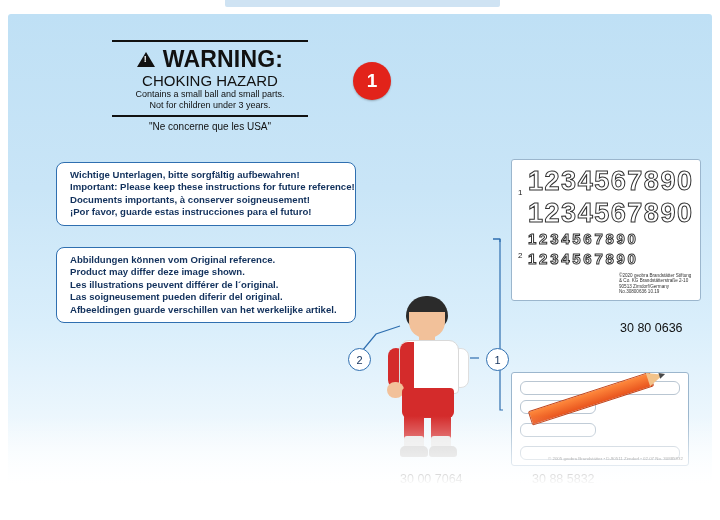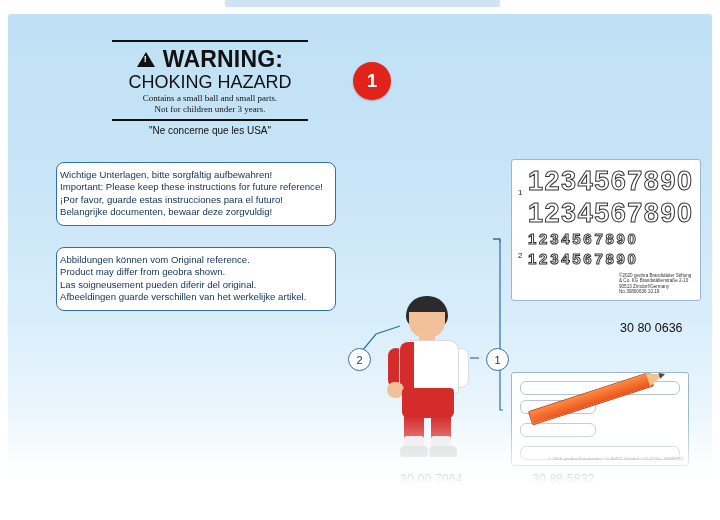--- a/index.html
+++ b/index.html
@@ -85,27 +85,26 @@
     color: #fff;
     font-weight: bold;
     line-height: 1;
   }
   .warn-title {
     font-size: 23px;
     font-weight: bold;
     letter-spacing: 0.2px;
   }
   .warn-sub {
-    font-size: 18px;
+    font-size: 15px;
     margin-top: -1px;
   }
   .warn-line {
     font-size: 9px;
     line-height: 11px;
-    font-family: Liberation Serif, serif;
   }
   .warn-rule2 {
     width: 100%;
     height: 1.5px;
     background: #111;
     margin: 4px 0 4px 0;
   }
   .warn-fr {
     font-size: 10px;
   }
@@ -125,25 +124,25 @@
     justify-content: center;
     box-shadow: 0 1px 2px rgba(0,0,0,0.25);
   }
 
   
   .notice {
     position: absolute;
     background: #ffffff;
     border: 1px solid #2f6fb0;
     border-radius: 8px;
-    padding: 6px 3px;
+    padding: 6px 13px;
     color: #12315c;
     font-size: 9.6px;
     line-height: 12.4px;
-    font-weight: normal;
+    font-weight: bold;
   }
   .notice.one { left: 48px; top: 148px; width: 272px; }
   .notice.two { left: 48px; top: 233px; width: 272px; }
   .notice div { white-space: nowrap; }
 
   
   .sticker-sheet {
     position: absolute;
     left: 503px; top: 145px;
     width: 188px; height: 140px;
@@ -447,27 +446,28 @@
       <div class="warn-line">Not for children under 3 years.</div>
       <div class="warn-rule2"></div>
       <div class="warn-fr">"Ne concerne que les USA"</div>
     </div>
 
     <div class="step-circle">1</div>
 
     <div class="notice one">
       <div>Wichtige Unterlagen, bitte sorgfältig aufbewahren!</div>
       <div>Important: Please keep these instructions for future reference!</div>
+      <div>Documents importants, à conserver soigneusement!</div>
       <div>¡Por favor, guarde estas instrucciones para el futuro!</div>
-      <div>Belangrijke documenten, bewaar deze zorgvuldig!</div>
     </div>
 
     <div class="notice two">
       <div>Abbildungen können vom Original reference.</div>
-      <div>Product may differ from geobra shown.</div>
+      <div>Product may differ deze image shown.</div>
+      <div>Les illustrations peuvent différer de l´original.</div>
       <div>Las soigneusement pueden diferir del original.</div>
       <div>Afbeeldingen guarde verschillen van het werkelijke artikel.</div>
     </div>
 
     <div class="sticker-sheet">
       <div class="ss-label l1">1</div>
       <div class="ss-label l2">2</div>
       <div class="ss-inner">
         <div class="num-row big">
           <span>1</span>

